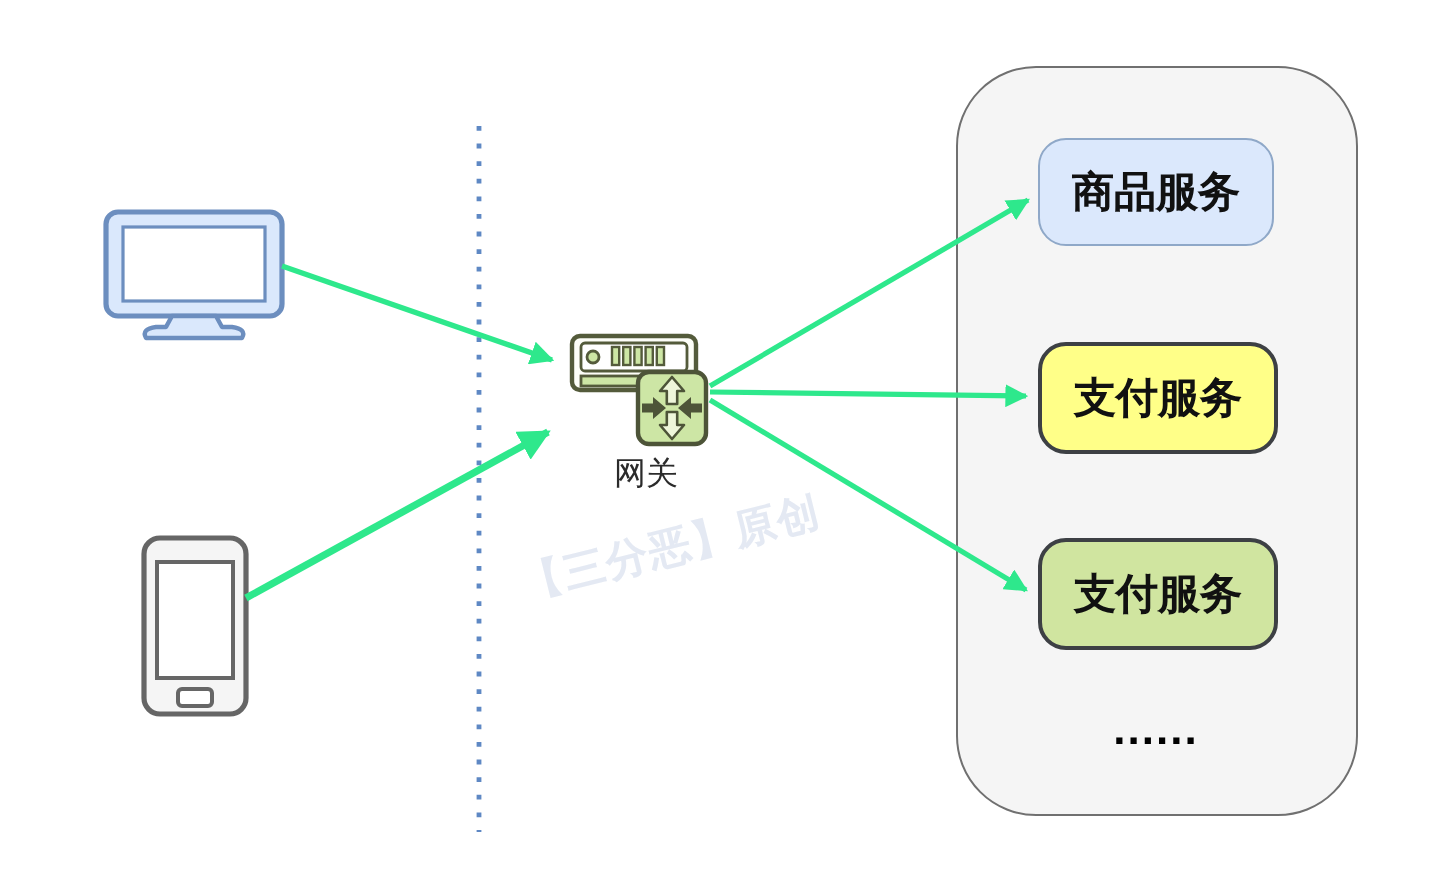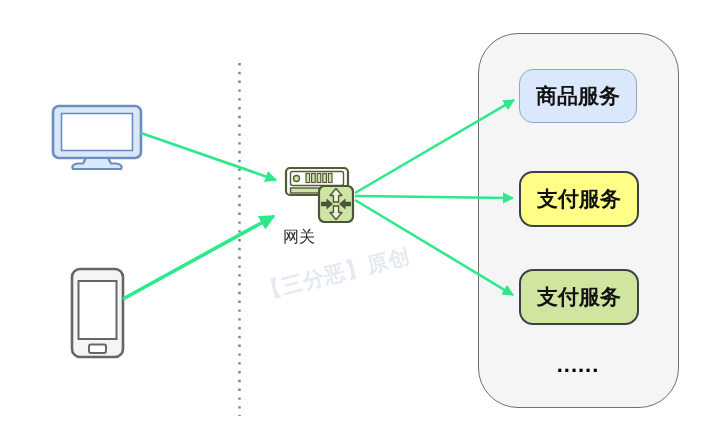--- a/index.html
+++ b/index.html
@@ -23,21 +23,21 @@
     font-size:21px;font-weight:bold;color:#111;border-radius:14px;
   }
   .svc-product{left:519px;top:69px;background:#dbe8fc;border:1.5px solid #8fa8c8;}
   .svc-order{left:519px;top:171px;background:#ffff88;border:2px solid #3d4044;}
   .svc-pay{left:519px;top:269px;background:#d0e5a0;border:2px solid #3d4044;}
   .ellipsis{
     position:absolute;left:543px;top:352px;width:70px;z-index:2;
     text-align:center;font-size:22px;font-weight:bold;color:#000;letter-spacing:1px;
   }
   .gateway-label{
-    position:absolute;left:264px;top:227px;width:70px;z-index:2;
+    position:absolute;left:288px;top:227px;width:70px;z-index:2;
     text-align:center;font-size:16px;color:#2b2b2b;
   }
   svg.diagram{position:absolute;left:0;top:0;z-index:3;pointer-events:none;}
 </style>
 </head>
 <body>
 
 <div class="stage">
 
   <div class="watermark">【三分恶】原创</div>

